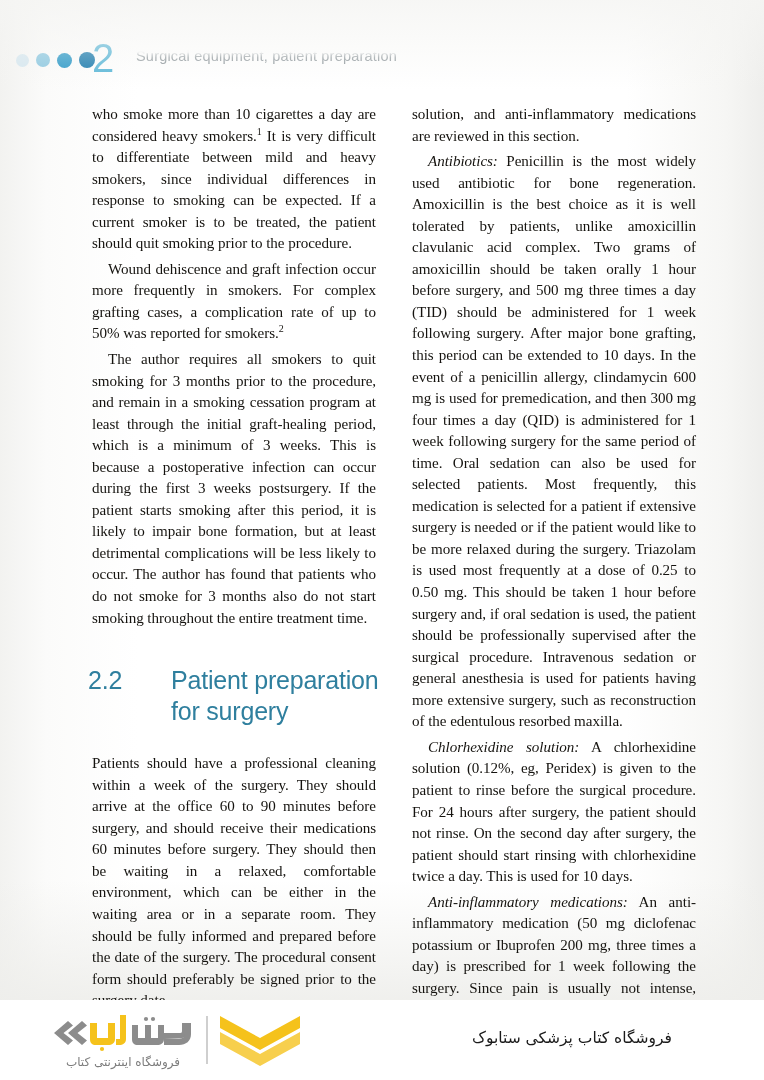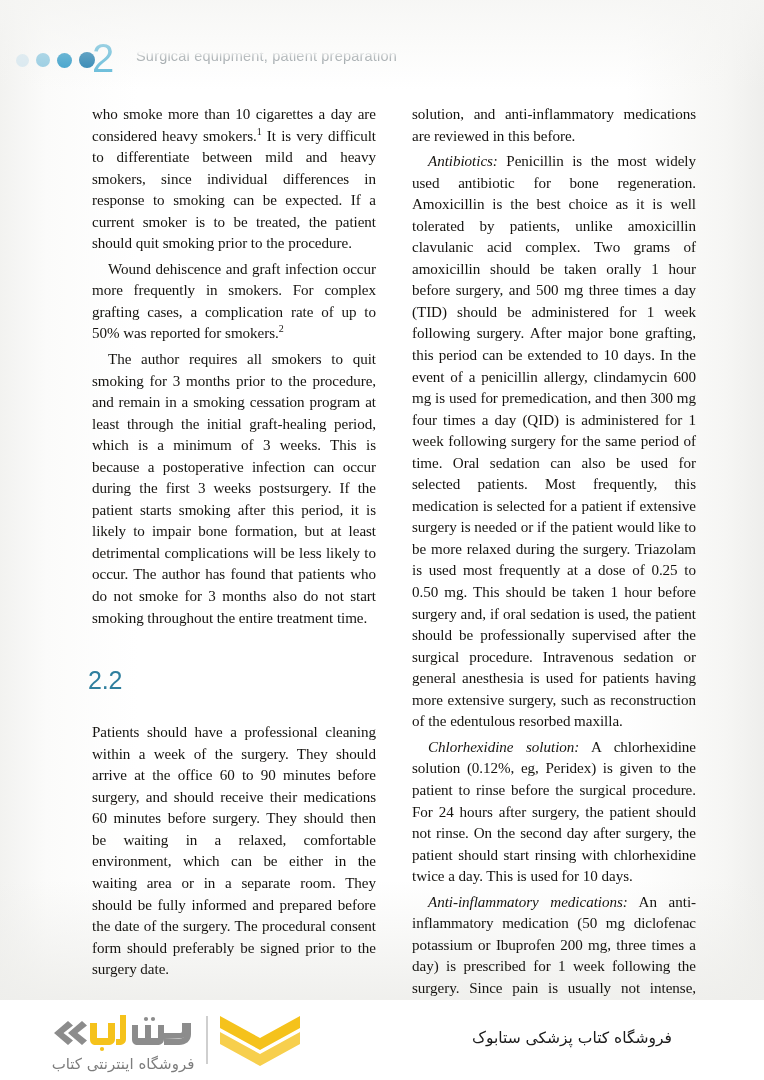--- a/index.html
+++ b/index.html
@@ -131,21 +131,21 @@
     left: 46px; top: 11px;
     width: 150px; height: 44px;
   }
   #logo-tagline {
     position: absolute;
     left: 50px; top: 55px;
     width: 146px;
     text-align: center;
     direction: rtl;
     font-family: "DejaVu Sans", sans-serif;
-    font-size: 15px;
+    font-size: 12px;
     color: #7d7d7d;
     white-space: nowrap;
   }
   #logo-divider {
     position: absolute;
     left: 206px; top: 16px;
     width: 2px; height: 48px;
     background: #cfcfcf;
   }
   #logo-chevrons {
@@ -204,29 +204,30 @@
     </p>
 
     <p class="body-p indent">
       <span>Wound dehiscence and graft infection occur more frequently in smokers. For complex grafting cases, a complication rate of up to 50% was reported for smokers.</span><sup>2</sup>
     </p>
 
     <p class="body-p indent">The author requires all smokers to quit smoking for 3 months prior to the procedure, and remain in a smoking cessation program at least through the initial graft-healing period, which is a minimum of 3 weeks. This is because a postoperative infection can occur during the first 3 weeks postsurgery. If the patient starts smoking after this period, it is likely to impair bone formation, but at least detrimental complications will be less likely to occur. The author has found that patients who do not smoke for 3 months also do not start smoking throughout the entire treatment time.</p>
 
     <div class="section-head" id="section-2-2">
       <span class="num">2.2</span>
+      <span class="ttl">Patient preparation for surgery</span>
     </div>
 
     <p class="body-p">Patients should have a professional cleaning within a week of the surgery. They should arrive at the office 60 to 90 minutes before surgery, and should receive their medications 60 minutes before surgery. They should then be waiting in a relaxed, comfortable environment, which can be either in the waiting area or in a separate room. They should be fully informed and prepared before the date of the surgery. The procedural consent form should preferably be signed prior to the surgery date.</p>
 
   </div>
 
   <div class="column" id="column-right">
 
-    <p class="body-p">solution, and anti-inflammatory medications are reviewed in this before.</p>
+    <p class="body-p">solution, and anti-inflammatory medications are reviewed in this section.</p>
 
     <p class="body-p indent">
       <span class="run-in">Antibiotics:</span><span> Penicillin is the most widely used antibiotic for bone regeneration. Amoxicillin is the best choice as it is well tolerated by patients, unlike amoxicillin clavulanic acid complex. Two grams of amoxicillin should be taken orally 1 hour before surgery, and 500 mg three times a day (TID) should be administered for 1 week following surgery. After major bone grafting, this period can be extended to 10 days. In the event of a penicillin allergy, clindamycin 600 mg is used for premedication, and then 300 mg four times a day (QID) is administered for 1 week following surgery for the same period of time. Oral sedation can also be used for selected patients. Most frequently, this medication is selected for a patient if extensive surgery is needed or if the patient would like to be more relaxed during the surgery. Triazolam is used most frequently at a dose of 0.25 to 0.50 mg. This should be taken 1 hour before surgery and, if oral sedation is used, the patient should be professionally supervised after the surgical procedure. Intravenous sedation or general anesthesia is used for patients having more extensive surgery, such as reconstruction of the edentulous resorbed maxilla.</span>
     </p>
 
     <p class="body-p indent">
       <span class="run-in">Chlorhexidine solution:</span><span> A chlorhexidine solution (0.12%, eg, Peridex) is given to the patient to rinse before the surgical procedure. For 24 hours after surgery, the patient should not rinse. On the second day after surgery, the patient should start rinsing with chlorhexidine twice a day. This is used for 10 days.</span>
     </p>
 
     <p class="body-p indent">

